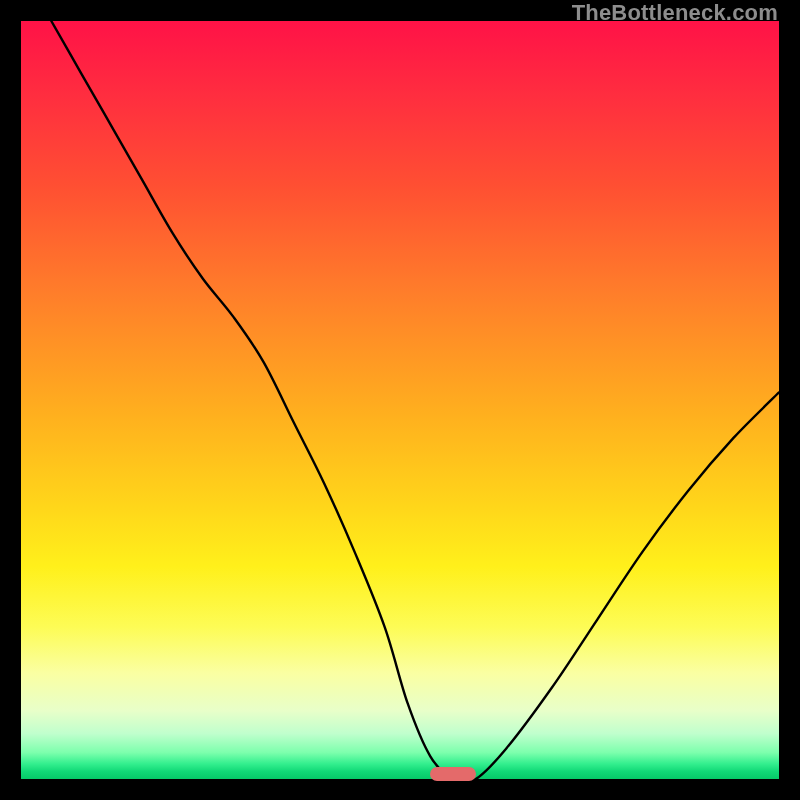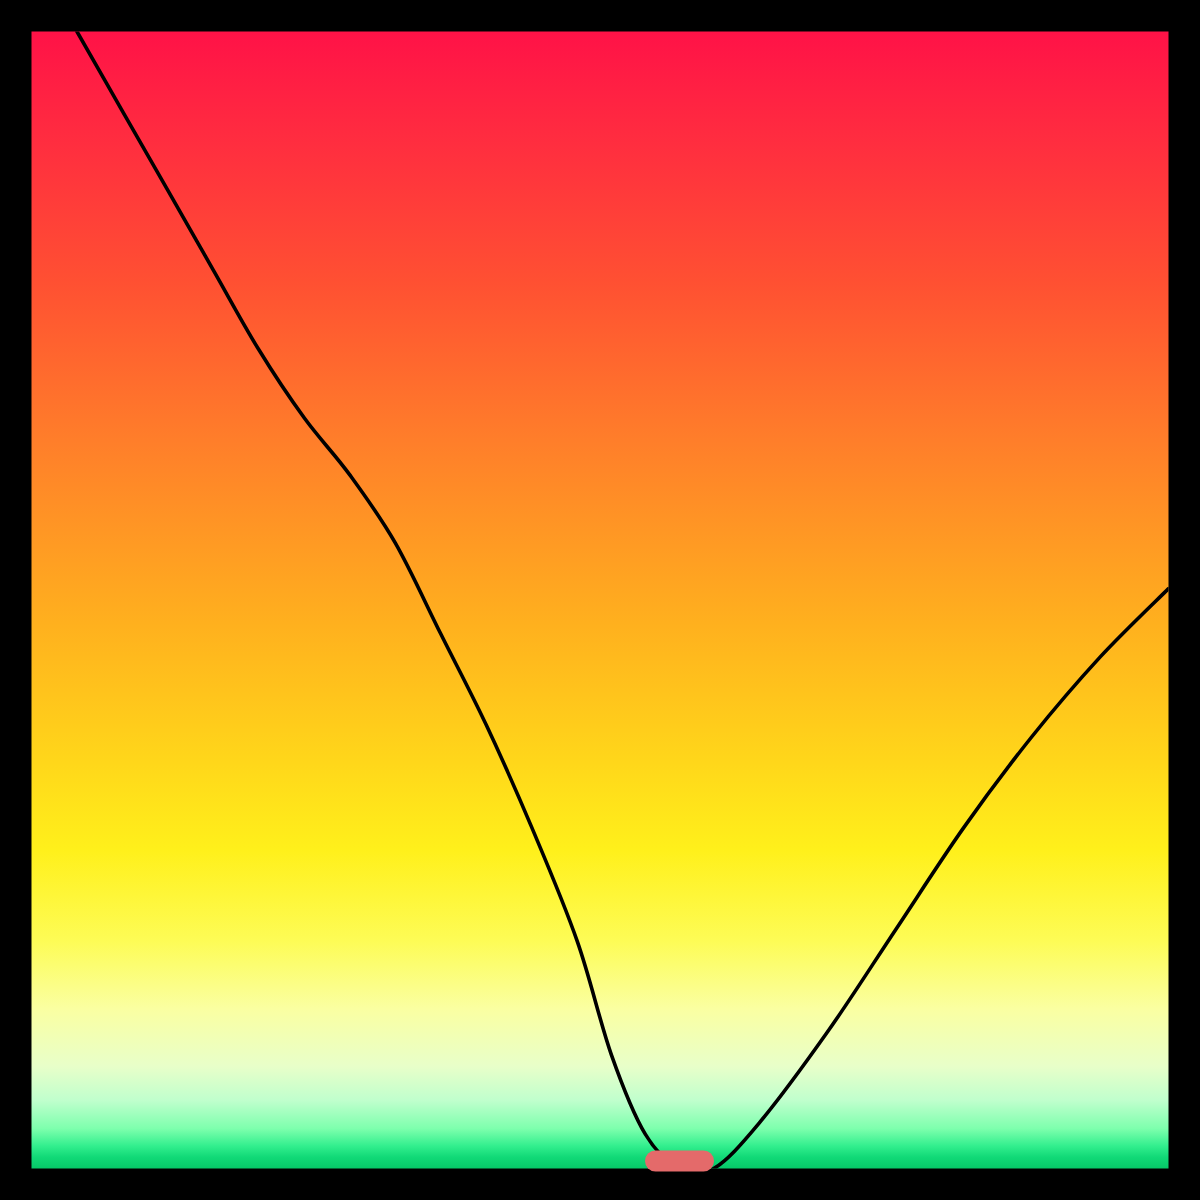--- a/index.html
+++ b/index.html
@@ -65,20 +65,21 @@
     width: 46px;
     height: 14px;
     background: #e46a6a;
     border-radius: 7px;
   }
 </style>
 </head>
 <body>
 
 <div class="frame">
+  <div class="watermark">TheBottleneck.com</div>
 
   <div class="plot-area">
     <svg class="curve" viewBox="0 0 758 758" preserveAspectRatio="none">
       <path id="curve-path" fill="none" stroke="#000" stroke-width="2.4" stroke-linejoin="round" stroke-linecap="round" d="M 30.3 0.0 C 35.4 8.8, 50.5 35.4, 60.6 53.1 C 70.7 70.7, 80.9 88.4, 91.0 106.1 C 101.1 123.8, 111.2 141.5, 121.3 159.2 C 131.4 176.9, 141.5 195.8, 151.6 212.2 C 161.7 228.7, 171.8 243.8, 181.9 257.7 C 192.0 271.6, 202.1 281.7, 212.2 295.6 C 222.3 309.5, 232.5 323.4, 242.6 341.1 C 252.7 358.8, 262.8 381.5, 272.9 401.7 C 283.0 422.0, 293.1 440.9, 303.2 462.4 C 313.3 483.9, 323.4 506.6, 333.5 530.6 C 343.6 554.6, 355.0 581.1, 363.8 606.4 C 372.7 631.7, 379.0 660.7, 386.6 682.2 C 394.2 703.7, 401.7 722.6, 409.3 735.3 C 416.9 747.9, 424.5 754.2, 432.1 758.0 C 439.6 761.8, 446.0 763.1, 454.8 758.0 C 463.6 752.9, 472.5 742.8, 485.1 727.7 C 497.8 712.5, 515.4 688.5, 530.6 667.0 C 545.8 645.6, 560.9 621.6, 576.1 598.8 C 591.2 576.1, 606.4 552.1, 621.6 530.6 C 636.7 509.1, 651.9 488.9, 667.0 470.0 C 682.2 451.0, 697.4 433.3, 712.5 416.9 C 727.7 400.5, 750.4 379.0, 758.0 371.4"></path>
     </svg>
     <div id="marker" class="marker" style="left: 409.32px; width: 45.48px; height: 14px; top: 746px; background: rgb(228, 106, 106);"></div>
   </div>
 </div>
 
 </body></html>

